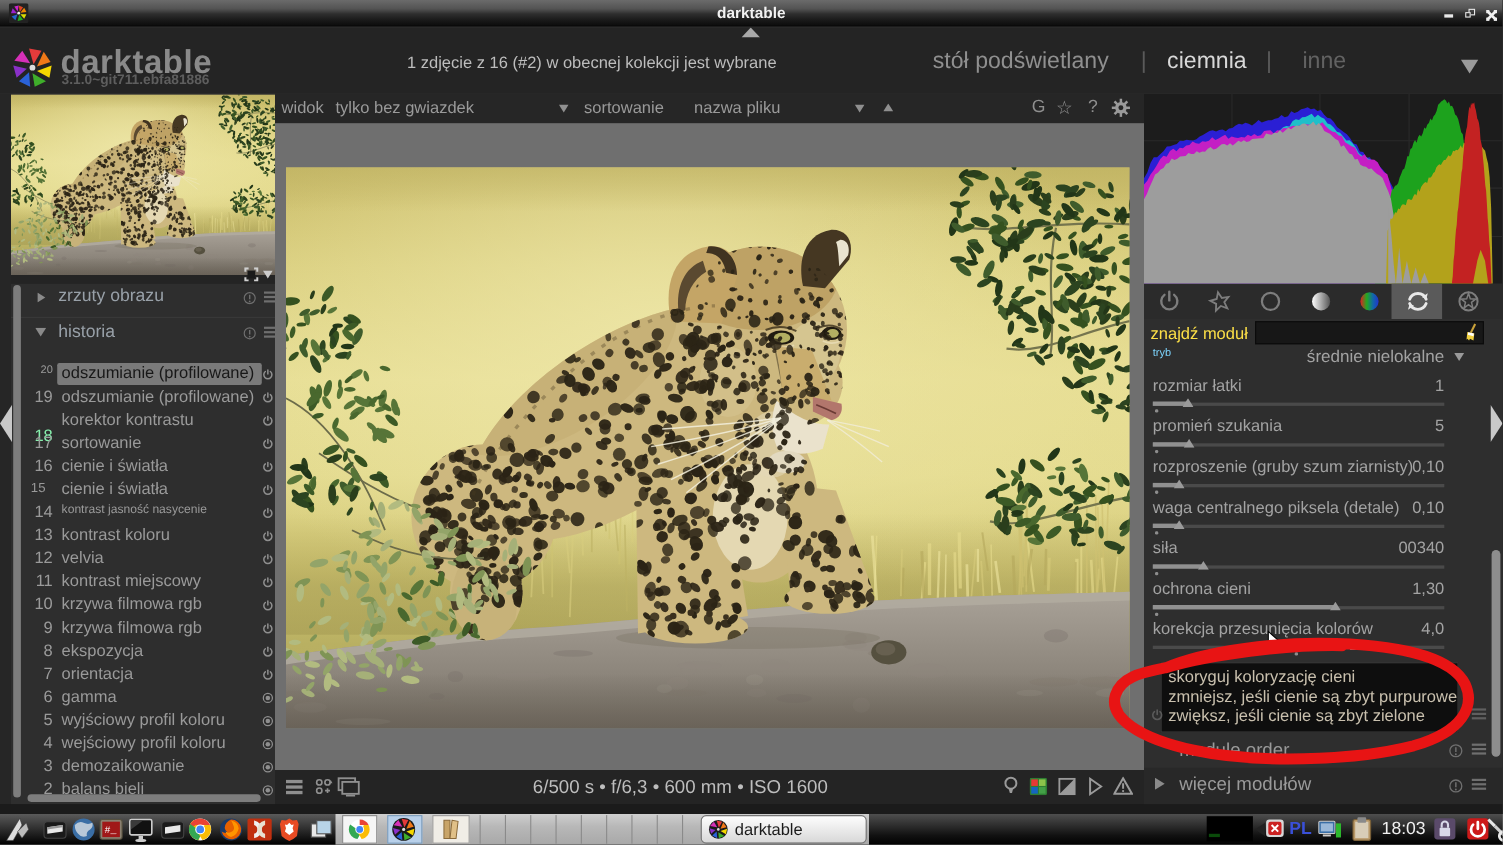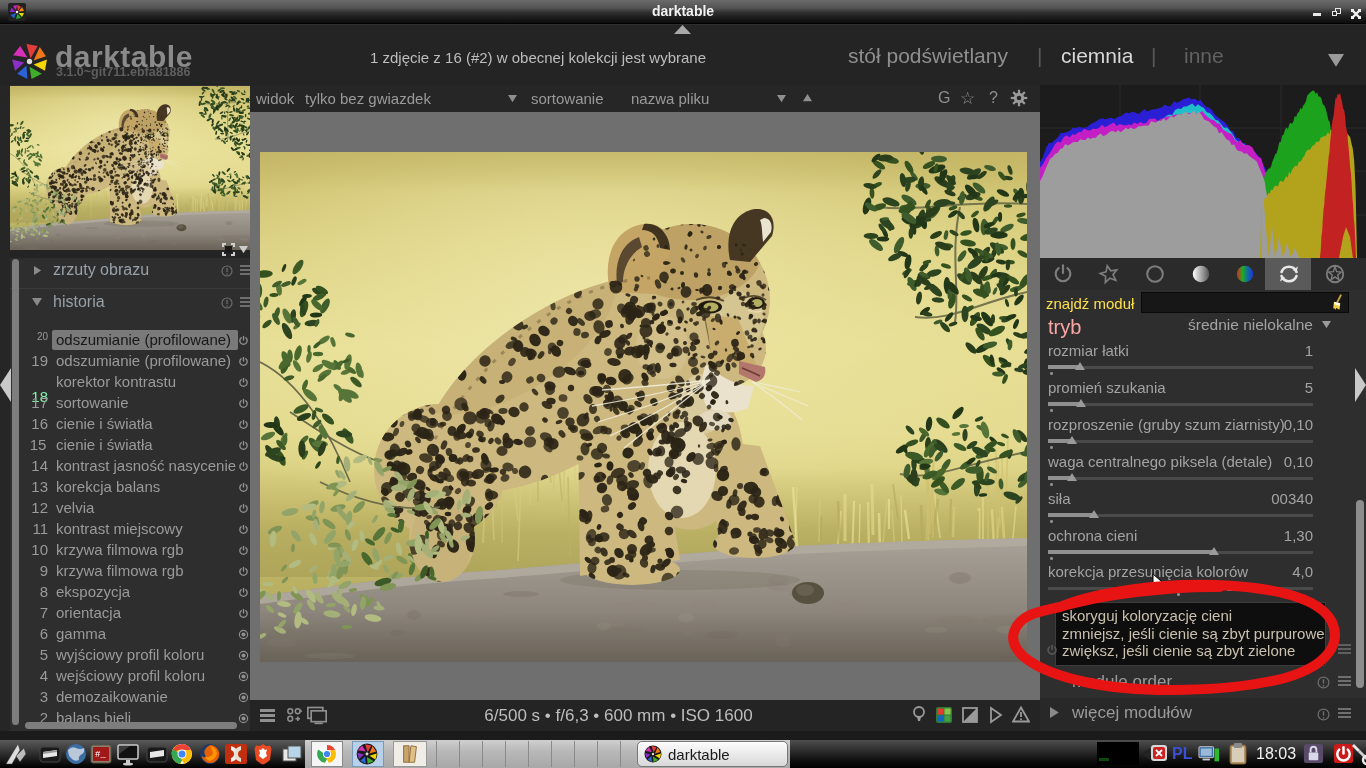--- a/index.html
+++ b/index.html
@@ -113,34 +113,34 @@
 <svg style="position:absolute;left:238px;top:398px" width="11" height="11" viewBox="0 0 24 24">
     <path d="M12 3 L12 11" stroke="#8f8f8f" stroke-width="3" fill="none" stroke-linecap="round"></path>
     <path d="M7 6 A8 8 0 1 0 17 6" stroke="#8f8f8f" stroke-width="3" fill="none" stroke-linecap="round"></path>
   </svg>
 <div class="t" style="left:28px;top:415px;width:20px;text-align:right;font-size:15px;color:#9a9a9a">16</div>
 <div class="t" style="left:56px;top:415px;font-size:15px;color:#9a9a9a">cienie i światła</div>
 <svg style="position:absolute;left:238px;top:419px" width="11" height="11" viewBox="0 0 24 24">
     <path d="M12 3 L12 11" stroke="#8f8f8f" stroke-width="3" fill="none" stroke-linecap="round"></path>
     <path d="M7 6 A8 8 0 1 0 17 6" stroke="#8f8f8f" stroke-width="3" fill="none" stroke-linecap="round"></path>
   </svg>
-<div class="t" style="left:28px;top:436px;width:20px;text-align:center;font-size:15px;color:#9a9a9a">15</div>
+<div class="t" style="left:28px;top:436px;width:20px;text-align:left;font-size:12px;color:#9a9a9a">15</div>
 <div class="t" style="left:56px;top:436px;font-size:15px;color:#9a9a9a">cienie i światła</div>
 <svg style="position:absolute;left:238px;top:440px" width="11" height="11" viewBox="0 0 24 24">
     <path d="M12 3 L12 11" stroke="#8f8f8f" stroke-width="3" fill="none" stroke-linecap="round"></path>
     <path d="M7 6 A8 8 0 1 0 17 6" stroke="#8f8f8f" stroke-width="3" fill="none" stroke-linecap="round"></path>
   </svg>
 <div class="t" style="left:28px;top:457px;width:20px;text-align:right;font-size:15px;color:#9a9a9a">14</div>
-<div class="t" style="left:56px;top:457px;font-size:15px;color:#9a9a9a">kontrast jasność nasycenie</div>
+<div class="t" style="left:56px;top:457px;font-size:11px;color:#9a9a9a">kontrast jasność nasycenie</div>
 <svg style="position:absolute;left:238px;top:461px" width="11" height="11" viewBox="0 0 24 24">
     <path d="M12 3 L12 11" stroke="#8f8f8f" stroke-width="3" fill="none" stroke-linecap="round"></path>
     <path d="M7 6 A8 8 0 1 0 17 6" stroke="#8f8f8f" stroke-width="3" fill="none" stroke-linecap="round"></path>
   </svg>
 <div class="t" style="left:28px;top:478px;width:20px;text-align:right;font-size:15px;color:#9a9a9a">13</div>
-<div class="t" style="left:56px;top:478px;font-size:15px;color:#9a9a9a">korekcja balans</div>
+<div class="t" style="left:56px;top:478px;font-size:15px;color:#9a9a9a">kontrast koloru</div>
 <svg style="position:absolute;left:238px;top:482px" width="11" height="11" viewBox="0 0 24 24">
     <path d="M12 3 L12 11" stroke="#8f8f8f" stroke-width="3" fill="none" stroke-linecap="round"></path>
     <path d="M7 6 A8 8 0 1 0 17 6" stroke="#8f8f8f" stroke-width="3" fill="none" stroke-linecap="round"></path>
   </svg>
 <div class="t" style="left:28px;top:499px;width:20px;text-align:right;font-size:15px;color:#9a9a9a">12</div>
 <div class="t" style="left:56px;top:499px;font-size:15px;color:#9a9a9a">velvia</div>
 <svg style="position:absolute;left:238px;top:503px" width="11" height="11" viewBox="0 0 24 24">
     <path d="M12 3 L12 11" stroke="#8f8f8f" stroke-width="3" fill="none" stroke-linecap="round"></path>
     <path d="M7 6 A8 8 0 1 0 17 6" stroke="#8f8f8f" stroke-width="3" fill="none" stroke-linecap="round"></path>
   </svg>
@@ -2067,21 +2067,21 @@
     <circle cx="12" cy="12" r="9" fill="none" stroke="#7d7d7d" stroke-width="2"></circle>
     <path d="M12,4 L13.8,9.5 L19,9.8 L15,13 L16.3,18.4 L12,15.2 L7.7,18.4 L9,13 L5,9.8 L10.2,9.5 Z" fill="none" stroke="#7d7d7d" stroke-width="1.5"></path>
   </svg>
 <div class="t" style="left:1046px;top:295px;font-size:15px;color:#fde047">znajdź moduł</div>
 <div class="abs" style="left:1141px;top:292px;width:208px;height:21px;background:#171717;border:1px solid #0a0a0a"></div>
 <svg class="abs" style="left:1330px;top:293px" width="19" height="19" viewBox="0 0 24 24">
     <line x1="14" y1="2" x2="9" y2="12" stroke="#caa23a" stroke-width="2.4"></line>
     <path d="M5,11 L13,13 L12,21 L8,19 L7,21 L5,19 L4,20 Z" fill="#f0d040"></path>
     <path d="M6,11.5 L12.5,13 L12,16 L5.5,14.2 Z" fill="#fff"></path>
   </svg>
-<div class="t" style="left:1048px;top:316px;font-size:20px;color:#fca5a5">tryb</div>
+<div class="t" style="left:1048px;top:316px;font-size:10px;color:#7dd3fc">tryb</div>
 <div class="t" style="left:1048px;top:316px;width:265px;text-align:right;font-size:15.5px;color:#a3a3a3">średnie nielokalne</div>
 <svg style="position:absolute;left:1322px;top:321px" width="9" height="9" viewBox="0 0 9 9">
     <polygon points="0,0 9,0 4.5,7.2" fill="#9a9a9a"></polygon>
   </svg>
 <div class="t" style="left:1048px;top:342px;font-size:15px;color:#a3a3a3">rozmiar łatki</div>
 <div class="t" style="left:1048px;top:342px;width:265px;text-align:right;font-size:15px;color:#a3a3a3">1</div>
 <div class="abs" style="left:1048px;top:366px;width:265px;height:3px;background:#4a4a4a"></div>
 <div class="abs" style="left:1048px;top:365px;width:32px;height:4px;background:#909090"></div>
 <svg class="abs" style="left:1075px;top:362px" width="10" height="8" viewBox="0 0 10 8">
     <polygon points="0,8 10,8 5,0" fill="#9a9a9a"></polygon>

